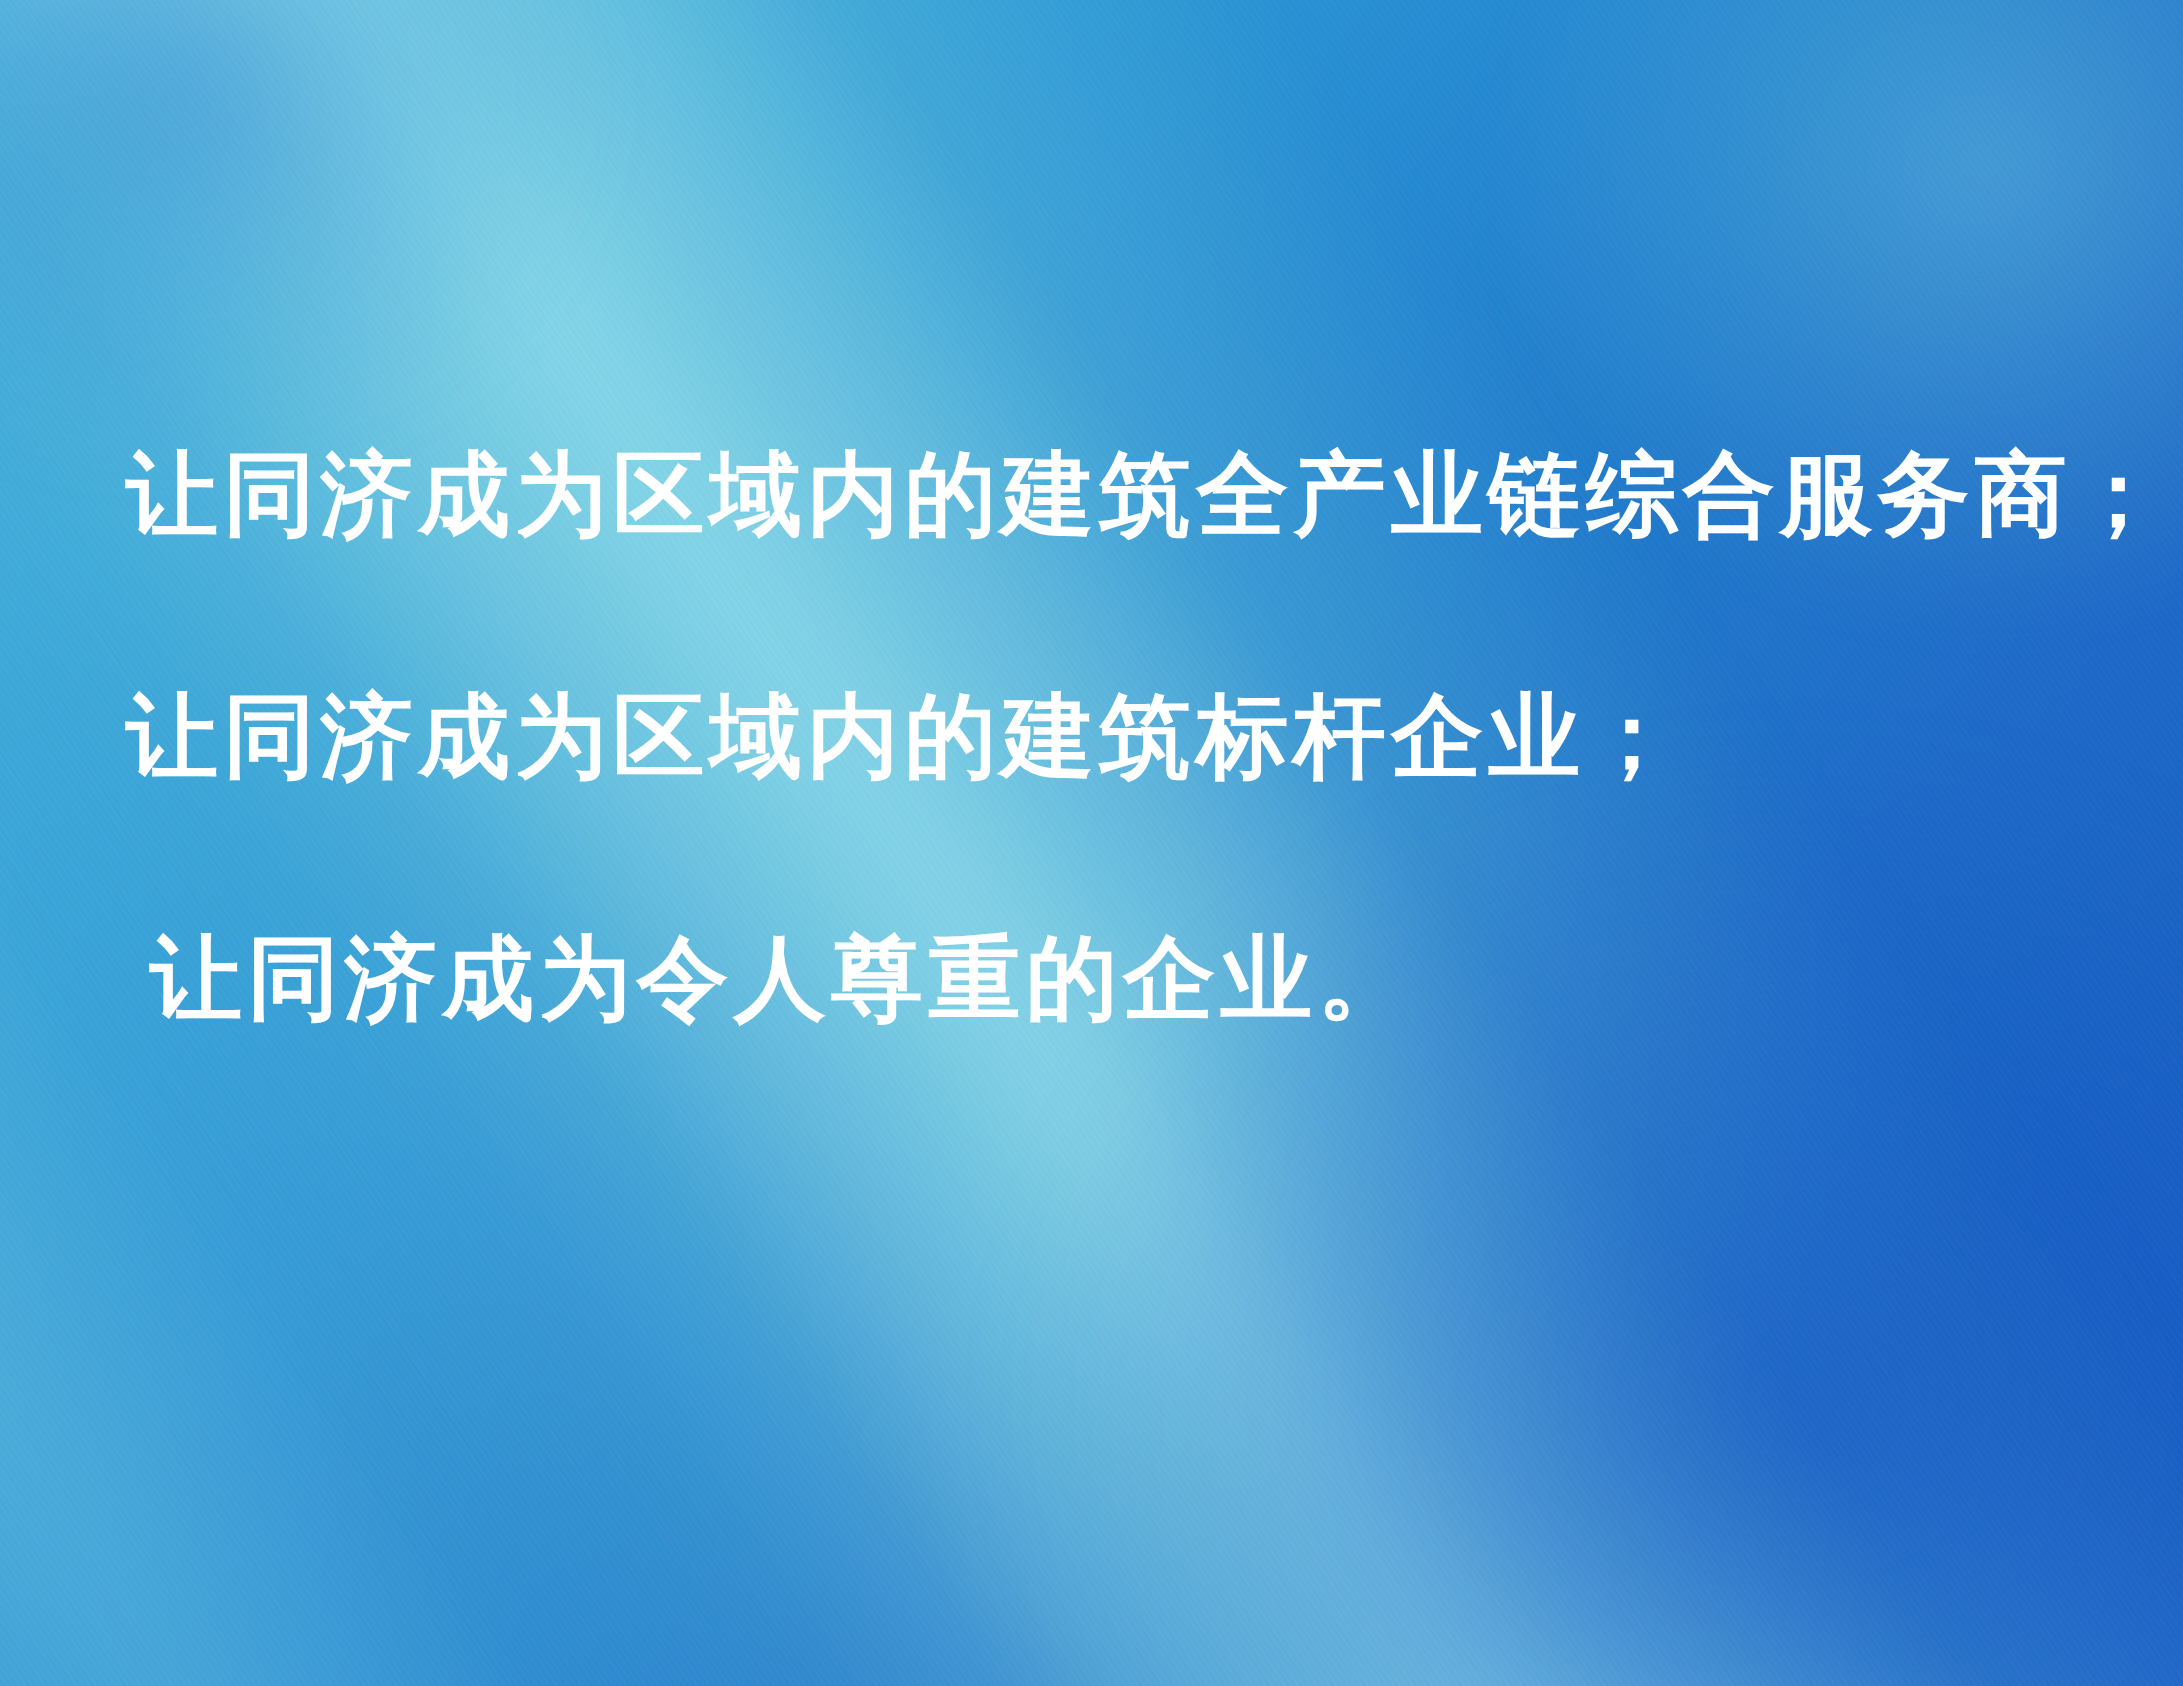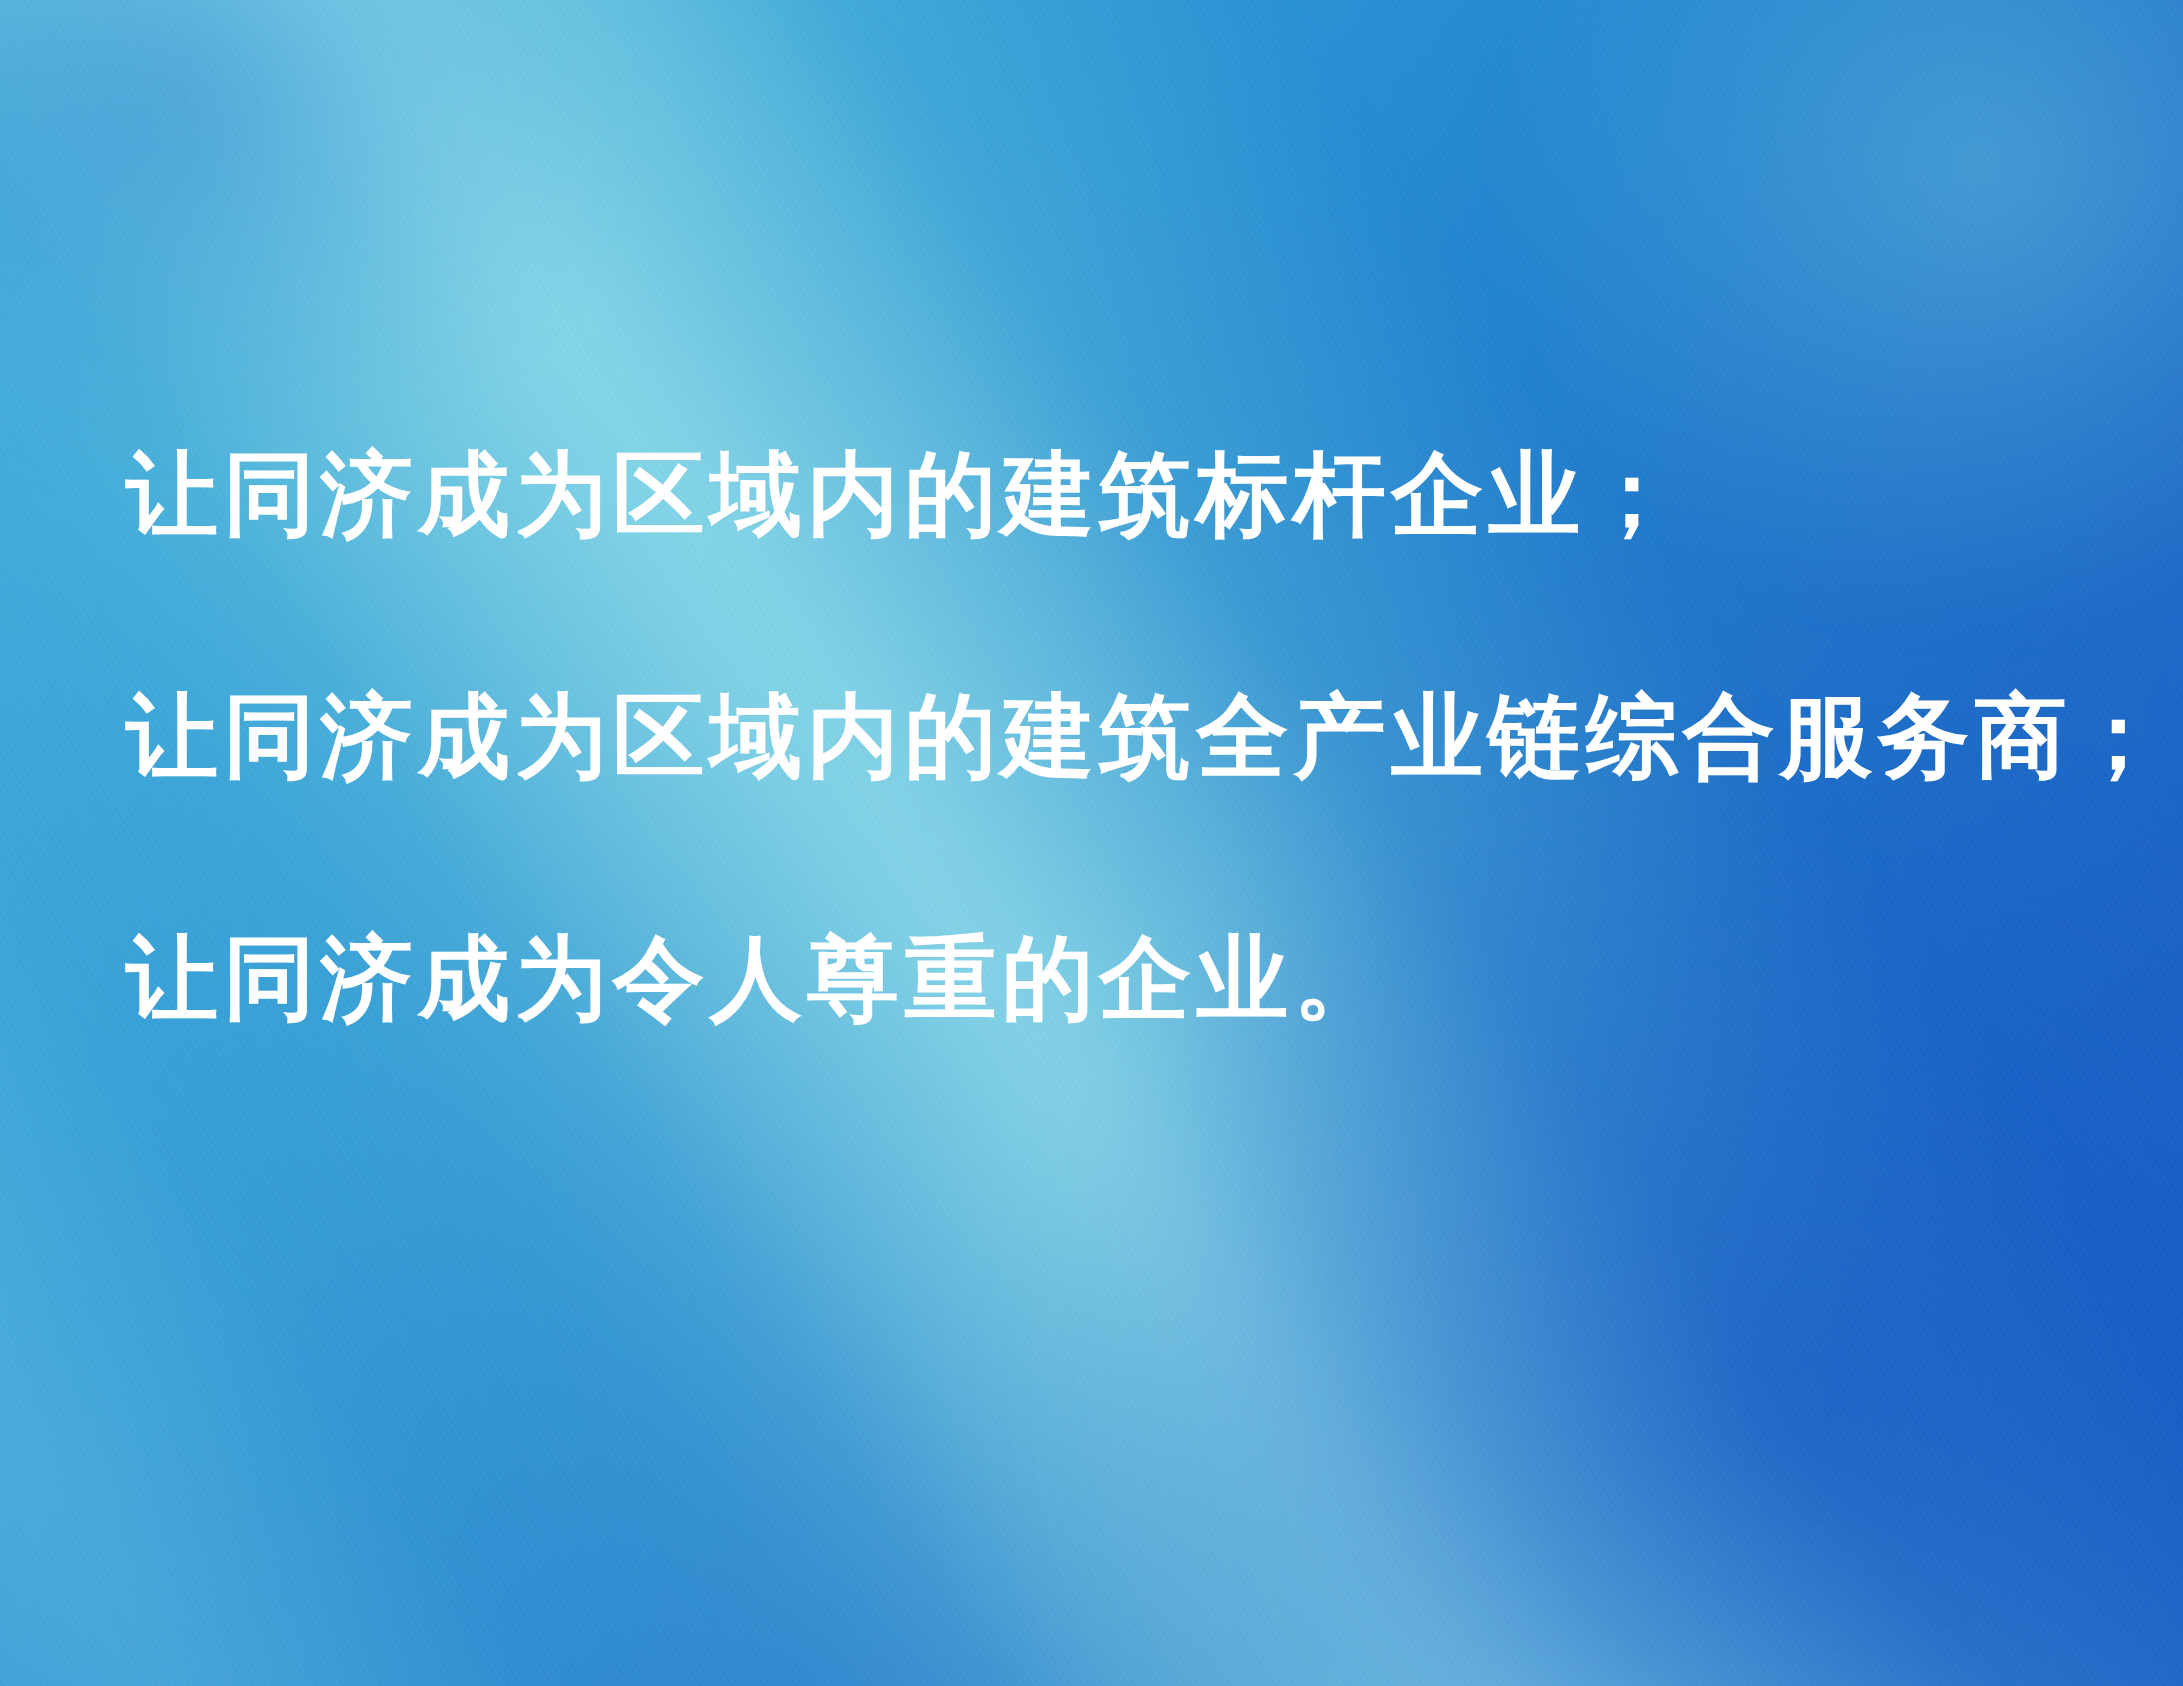--- a/index.html
+++ b/index.html
@@ -150,36 +150,36 @@
     color: #ffffff;
     font-family: "Liberation Serif", "DejaVu Serif", serif;
     font-weight: bold;
     font-size: 92px;
     line-height: 1.02;
     letter-spacing: 5.3px;
     white-space: nowrap;
     margin: 0 0 148px 0;
     text-rendering: geometricPrecision;
   }
-  .vision-line:last-child { margin-bottom: 0; }
+  .vision-line:last-child { margin-bottom: 0; margin-left: 24px; }
 </style>
 </head>
 <body>
 
 <div id="slide">
 
   <div class="bg-base"></div>
   <div class="bg-sweep-second"></div>
   <div class="bg-sweep-wide"></div>
   <div class="bg-sweep-core"></div>
   <div class="bg-bloom-tr"></div>
   <div class="bg-edge-tl"></div>
   <div class="bg-deep-br"></div>
   <div class="bg-grain"></div>
 
   <div id="text-block">
+    <p class="vision-line">让同济成为区域内的建筑全产业链综合服务商；</p>
     <p class="vision-line">让同济成为区域内的建筑标杆企业；</p>
-    <p class="vision-line">让同济成为区域内的建筑全产业链综合服务商；</p>
     <p class="vision-line">让同济成为令人尊重的企业。</p>
   </div>
 
 </div>
 
 
 </body></html>

